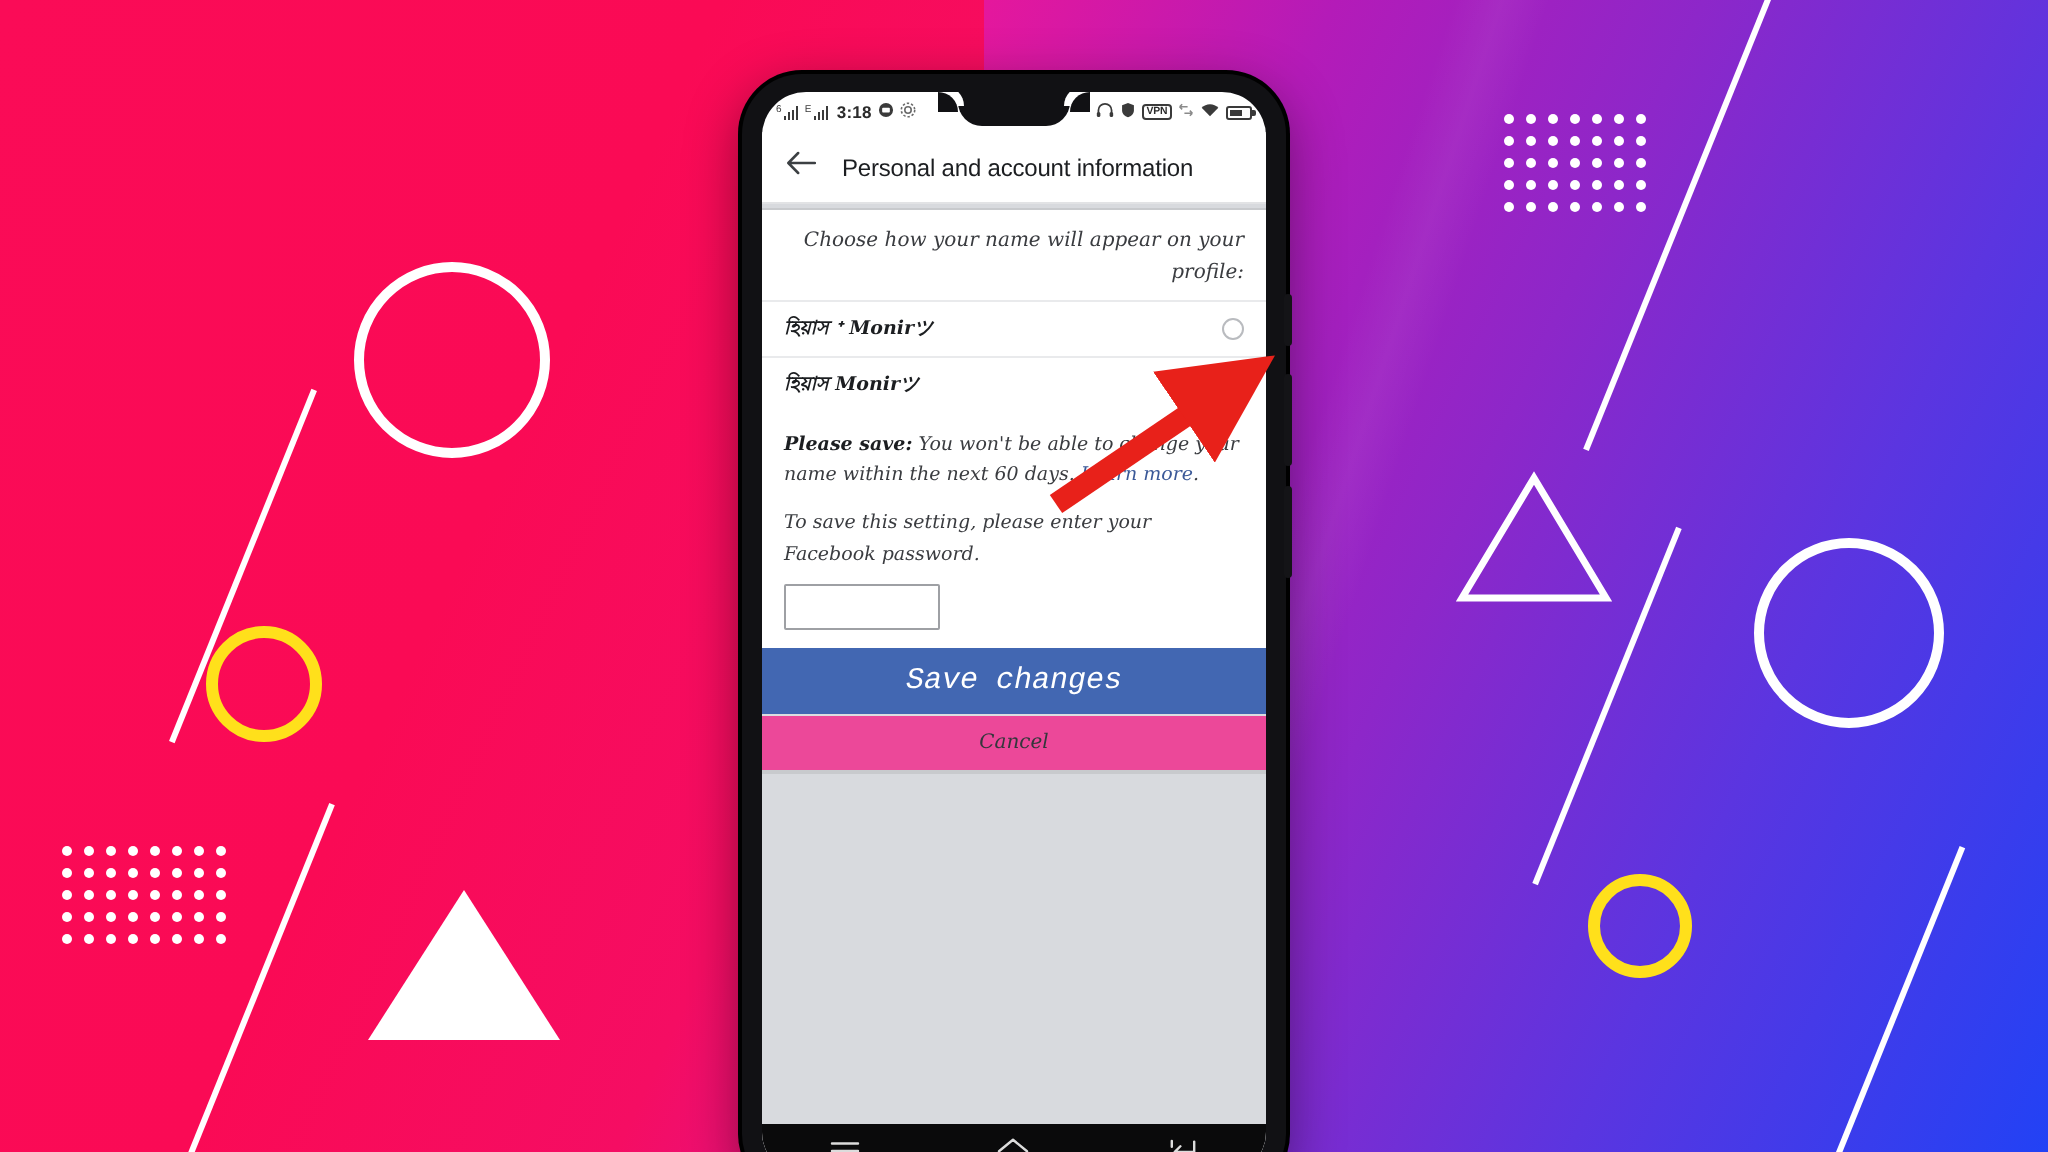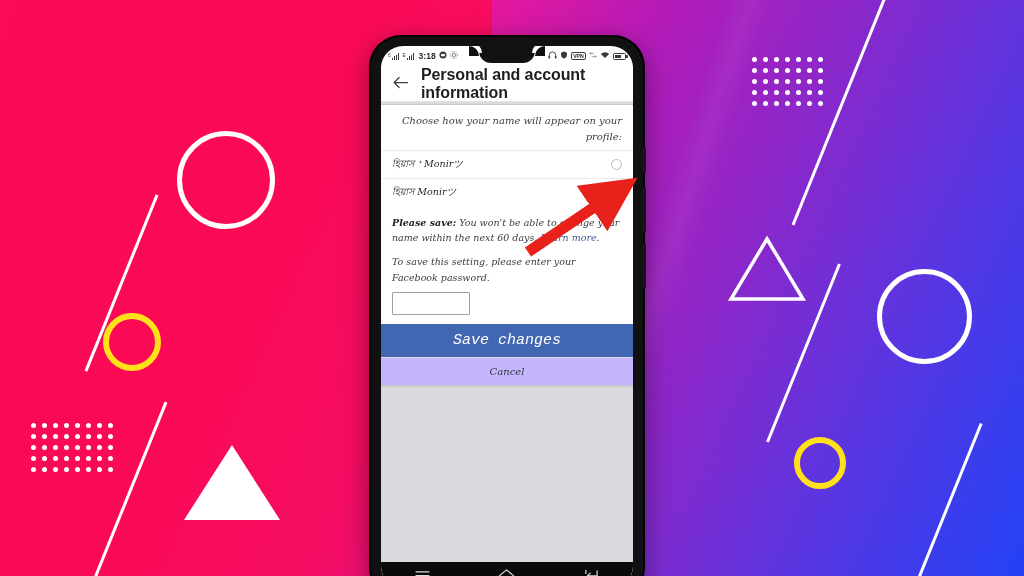--- a/index.html
+++ b/index.html
@@ -93,21 +93,21 @@
     content:""; position:absolute; right:-2.6px; top:1.6px; width:1.6px; height:3px;
     background:#3a3a3a; border-radius:0 1px 1px 0;
   }
   .batt i { display:block; height:100%; width:62%; background:#3a3a3a; }
 
   
   .appbar {
     height:36px; display:flex; align-items:center; gap:13px; padding:0 12px;
     background:#fff; border-bottom:1px solid #e2e3e5;
   }
-  .appbar .title { font-size:16px; font-weight:700; color:#1c1e21; letter-spacing:-.1px; }
+  .appbar .title { font-size:12px; font-weight:400; color:#1c1e21; letter-spacing:-.1px; }
 
   
   .content { background:#d8dade; height:478px; overflow:hidden; }
   .card {
     background:#fff; border:1px solid #c8cacd; border-left:none; border-right:none;
     margin:2px 0 0 0;
   }
   .hand {
     font-family:"DejaVu Serif", serif;
     font-style:italic;
@@ -115,21 +115,21 @@
   .sec-title {
     font-size:10.5px; color:#1c1e21; padding:9px 11px 6px 11px; font-weight:600;
     border-bottom:1px solid #e4e6e9;
   }
   .sec-sub { font-size:10px; color:#3a3c40; padding:8px 11px 6px 11px; line-height:1.55;text-align:right; }
 
   .opt {
     display:flex; align-items:center; justify-content:space-between;
     padding:6px 11px; border-top:1px solid #e9eaec; min-height:25px;
   }
-  .opt .nm { font-size:9.5px; color:#1c1e21; white-space:nowrap; }
+  .opt .nm { font-size:9.5px; color:#1c1e21; white-space:nowrap;font-weight:bold; }
   .radio {
     width:11px; height:11px; border-radius:50%; border:1.4px solid #b9bbbf;
     flex:none; background:#fff;
   }
   .radio.on { border-color:#1877f2; box-shadow:inset 0 0 0 2px #fff; background:#1877f2; }
 
   .note { font-size:9.5px; color:#3a3c40; padding:9px 11px 0 11px; line-height:1.6; }
   .note b { color:#1c1e21; font-weight:700; }
   .note a { color:#3b5998; text-decoration:none; }
   .save-intro { font-size:9.5px; color:#3a3c40; padding:9px 11px 7px 11px; line-height:1.6; }
@@ -139,21 +139,21 @@
     width:78px; height:23px; border:1px solid #9ea0a4; background:#fff;
     display:block; font-size:10px; padding:0 5px; border-radius:1px;
     font-family:"DejaVu Serif", serif;
   }
 
   .btn-primary {
     background:#4267b2; color:#fff; font-size:15px;
     padding:8px 0; border:none; width:100%; display:block; cursor:pointer;font-family:Liberation Mono, monospace;
   }
   .btn-secondary {
-    background:#c4b5fd; color:#34373c; text-align:center; font-size:10px;
+    background:#ec4899; color:#34373c; text-align:center; font-size:10px;
     padding:8px 10px; border:none; border-top:1px solid #dcdee1;
     border-bottom:1px solid #c8cacd; width:100%; display:block; cursor:pointer;
   }
 
   
   .navbar {
     position:absolute; bottom:0; left:0; right:0; height:26px; background:#0a0a0b;
     display:flex; align-items:center; justify-content:space-around; z-index:4;
   }
   .navbar svg { display:block; }

